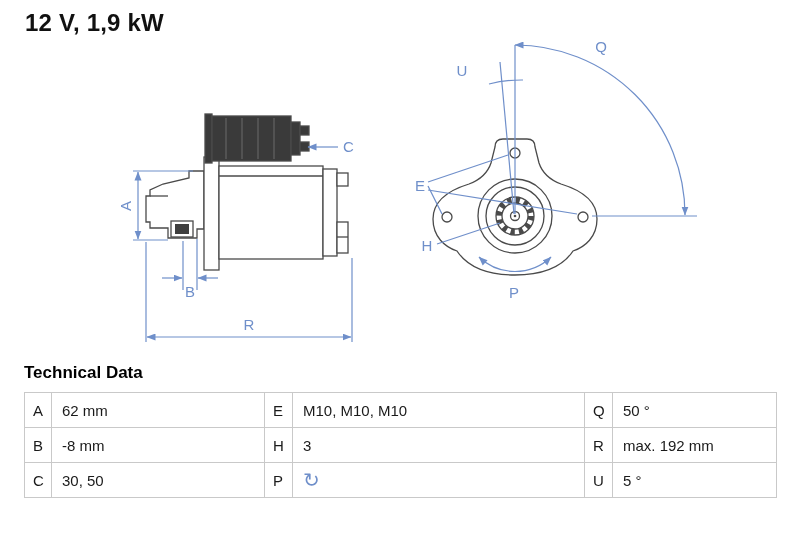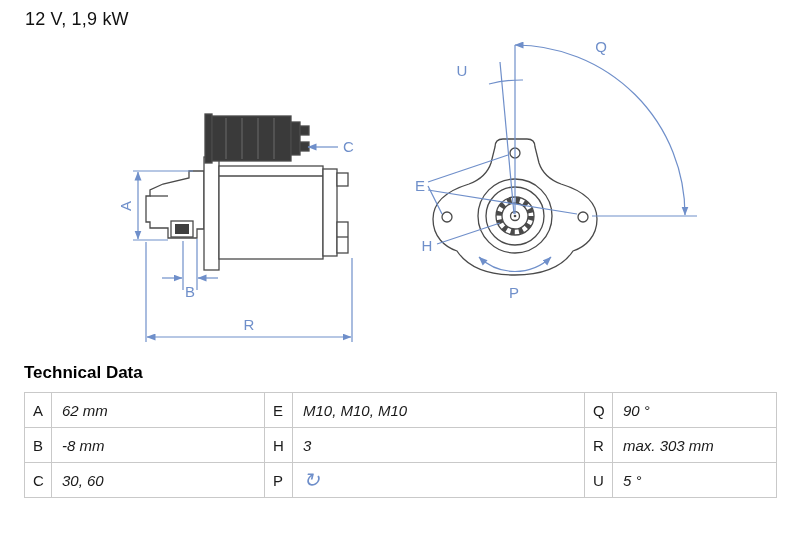--- a/index.html
+++ b/index.html
@@ -5,39 +5,39 @@
   * { margin: 0; padding: 0; box-sizing: border-box; }
   html, body { background: #fff; }
   body {
     width: 800px; height: 533px;
     position: relative; overflow: hidden;
     font-family: "Liberation Sans", sans-serif;
     color: #111;
   }
   .title {
     position: absolute; left: 25px; top: 9px;
-    font-size: 18px; font-weight: 400; letter-spacing: .2px; color: #111;
+    font-size: 24px; font-weight: 700; letter-spacing: .2px; color: #111;
   }
   svg.drawing { position: absolute; left: 0; top: 0; }
   .data-section { position: absolute; left: 0; top: 363px; width: 652px; }
   .tech-heading {
     font-size: 17px; font-weight: bold; color: #000;
     margin: 0 0 9px 24px;
   }
   table.tech {
     border-collapse: collapse; table-layout: fixed;
     margin: 0 24px; width: 752px;
     font-size: 15px; color: #1a1a1a;
   }
   table.tech td {
     border: 1px solid #c9c9c9; height: 35px; vertical-align: middle;
     overflow: hidden; white-space: nowrap;
   }
   td.lbl { padding-left: 8px; }
-  td.val { padding-left: 10px; font-style: italic; }
+  td.val { padding-left: 10px; }
   .rot {
     color: #6f8fca; font-size: 20px; line-height: 1; display: inline-block;
   }
 </style>
 </head>
 <body>
 
 <div class="title">12 V, 1,9 kW</div>
 
 <svg class="drawing" width="800" height="360" viewBox="0 0 800 360">
@@ -148,33 +148,33 @@
       <col style="width:28px">
         <col style="width:164px">
     </colgroup>
     <tbody>
       <tr>
         <td class="lbl">A</td>
         <td class="val">62 mm</td>
         <td class="lbl">E</td>
         <td class="val">M10, M10, M10</td>
         <td class="lbl">Q</td>
-        <td class="val">90 °</td>
+        <td class="val">50 °</td>
       </tr>
       <tr>
         <td class="lbl">B</td>
         <td class="val">-8 mm</td>
         <td class="lbl">H</td>
         <td class="val">3</td>
         <td class="lbl">R</td>
-        <td class="val">max. 303 mm</td>
+        <td class="val">max. 192 mm</td>
       </tr>
       <tr>
         <td class="lbl">C</td>
-        <td class="val">30, 60</td>
+        <td class="val">30, 50</td>
         <td class="lbl">P</td>
         <td class="val">
           <span class="rot">↻</span>
         </td>
         <td class="lbl">U</td>
         <td class="val">5 °</td>
       </tr>
     </tbody>
   </table>
 </div>

